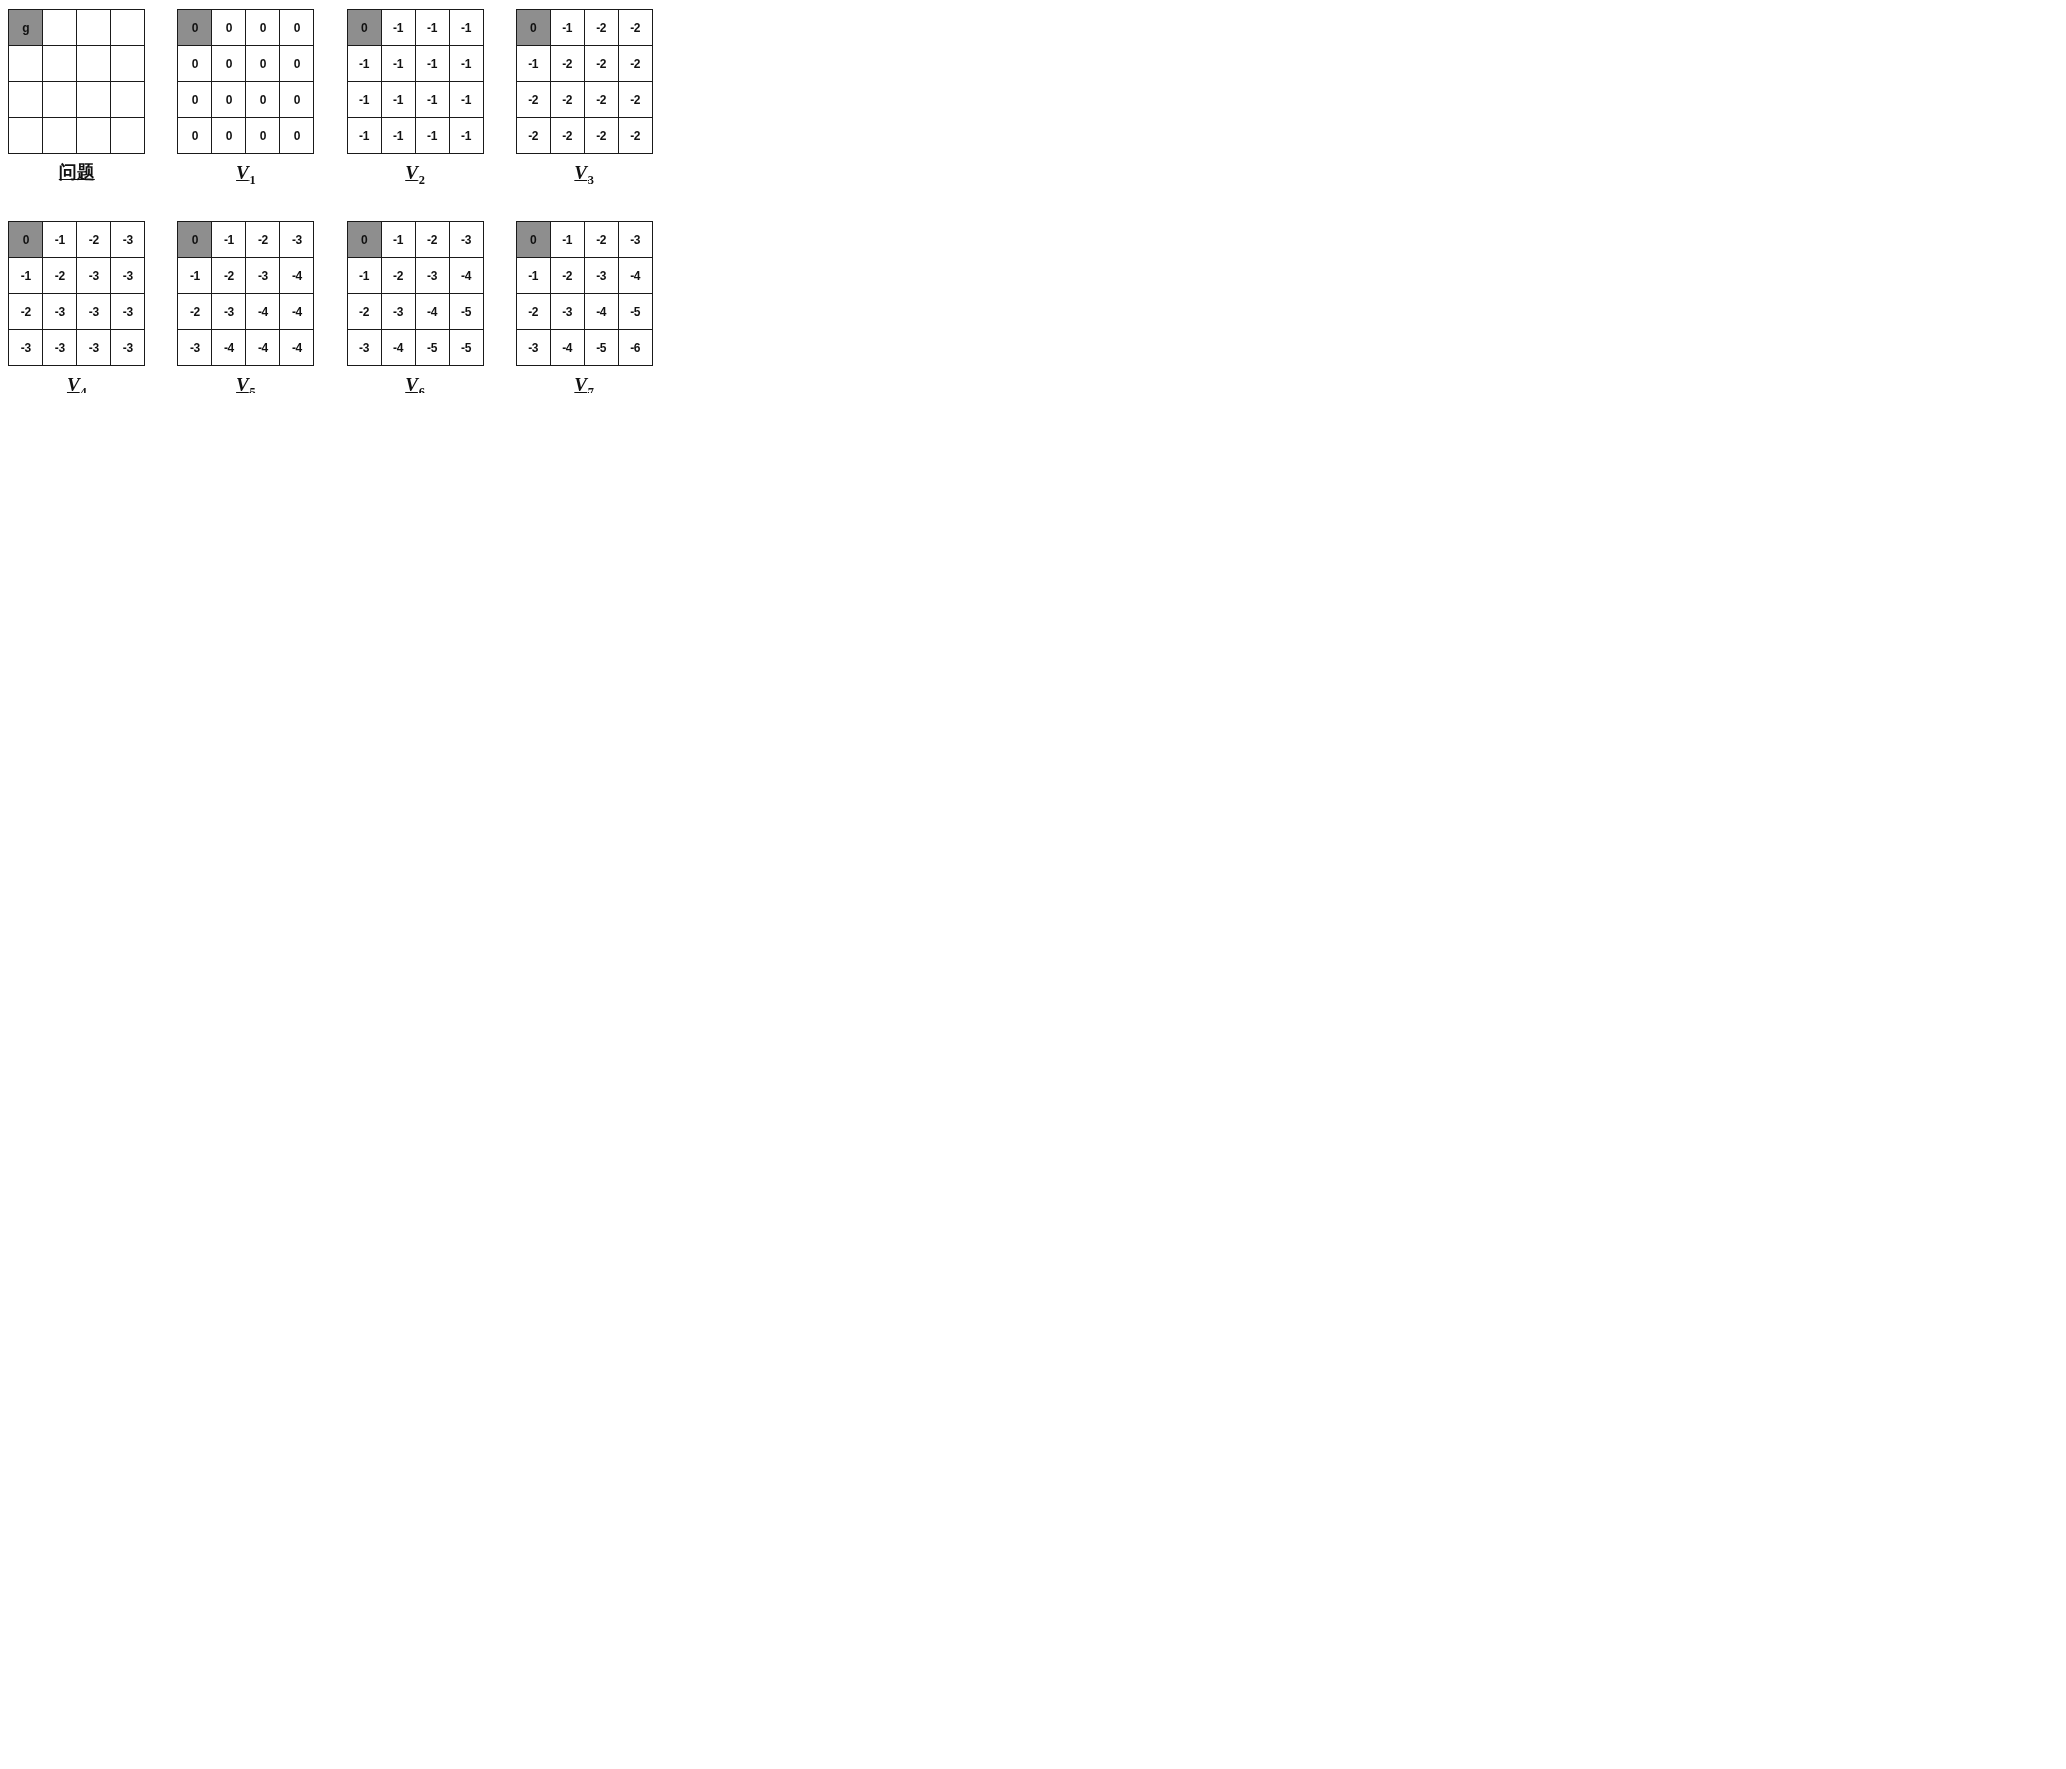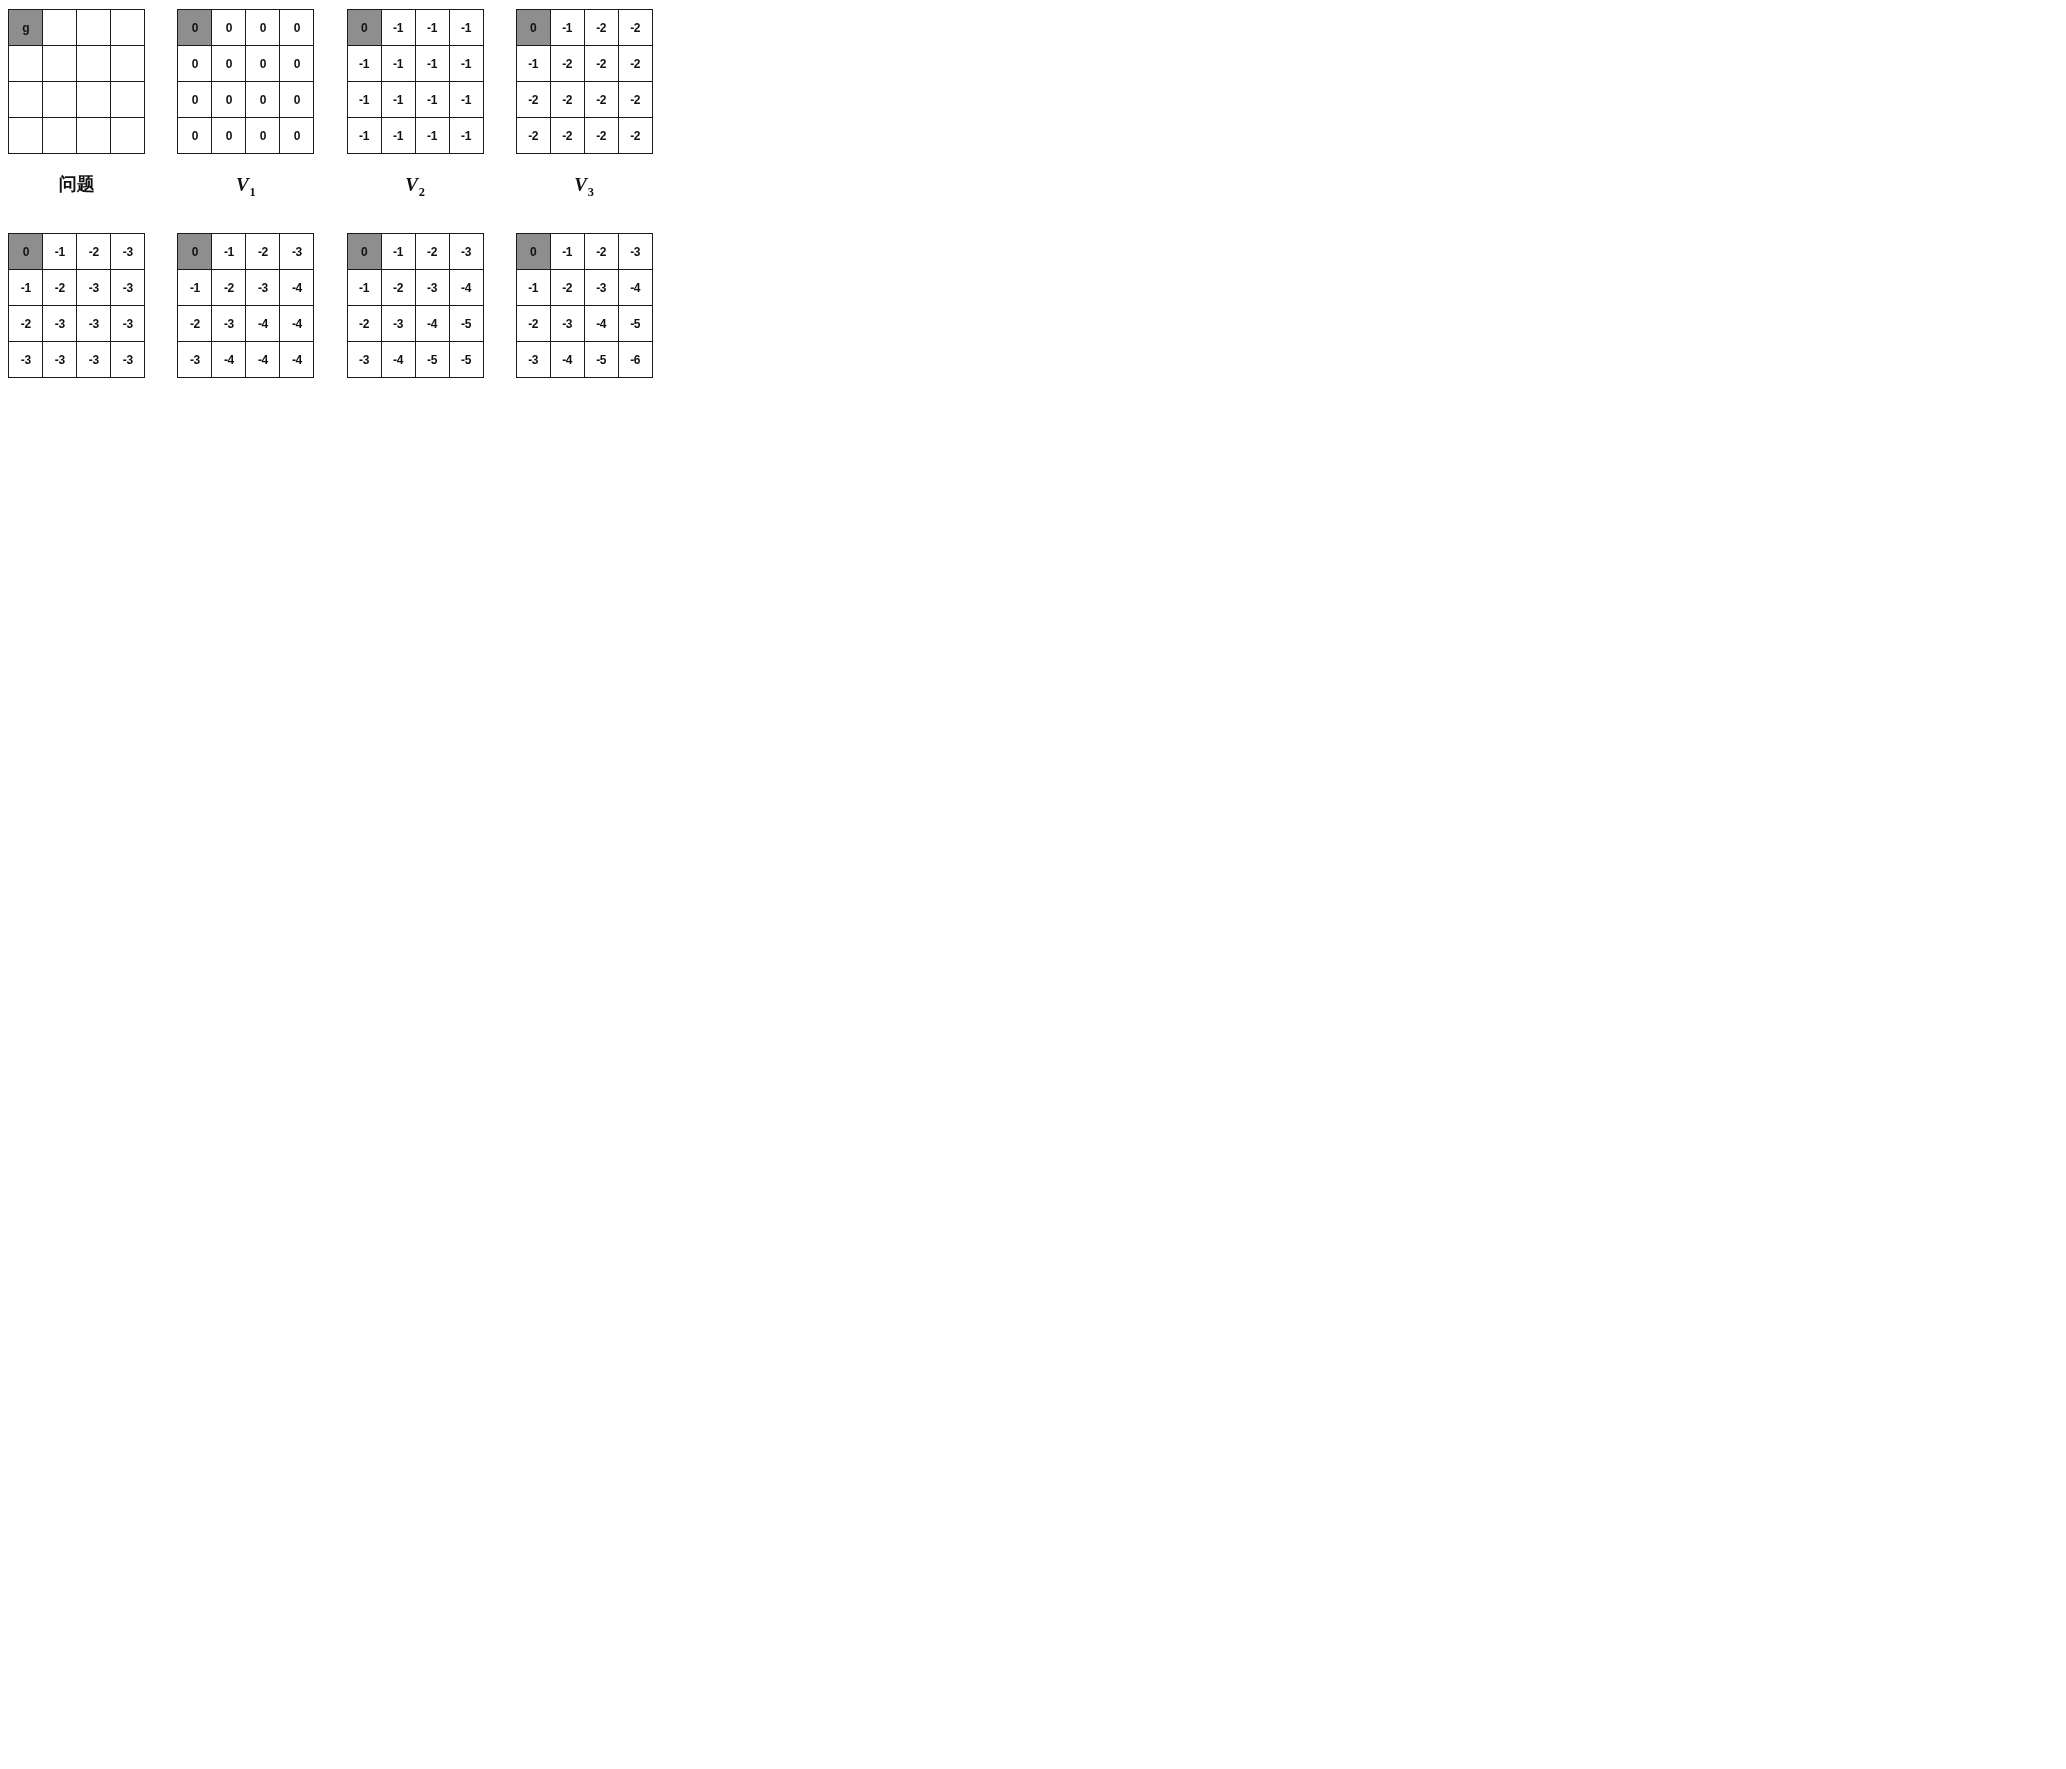--- a/index.html
+++ b/index.html
@@ -49,26 +49,27 @@
     font-size: 12px;
     font-weight: 700;
     color: var(--text);
     padding: 0;
     letter-spacing: -0.4px;
   }
   table.grid tr:first-child td:first-child {
     background: var(--goal_cell_fill);
   }
   .panel-label {
-    margin-top: 21px;
+    margin-top: 9px;
     height: 23px;
     display: flex;
     align-items: flex-start;
     justify-content: center;
     line-height: 1.05;
+    text-decoration: underline;
   }
   .label-cjk {
     font-family: "Liberation Serif", serif;
     font-weight: 700;
     font-size: 18px;
   }
   .label-math {
     font-family: "Liberation Serif", serif;
     font-weight: 700;
     font-style: italic;

